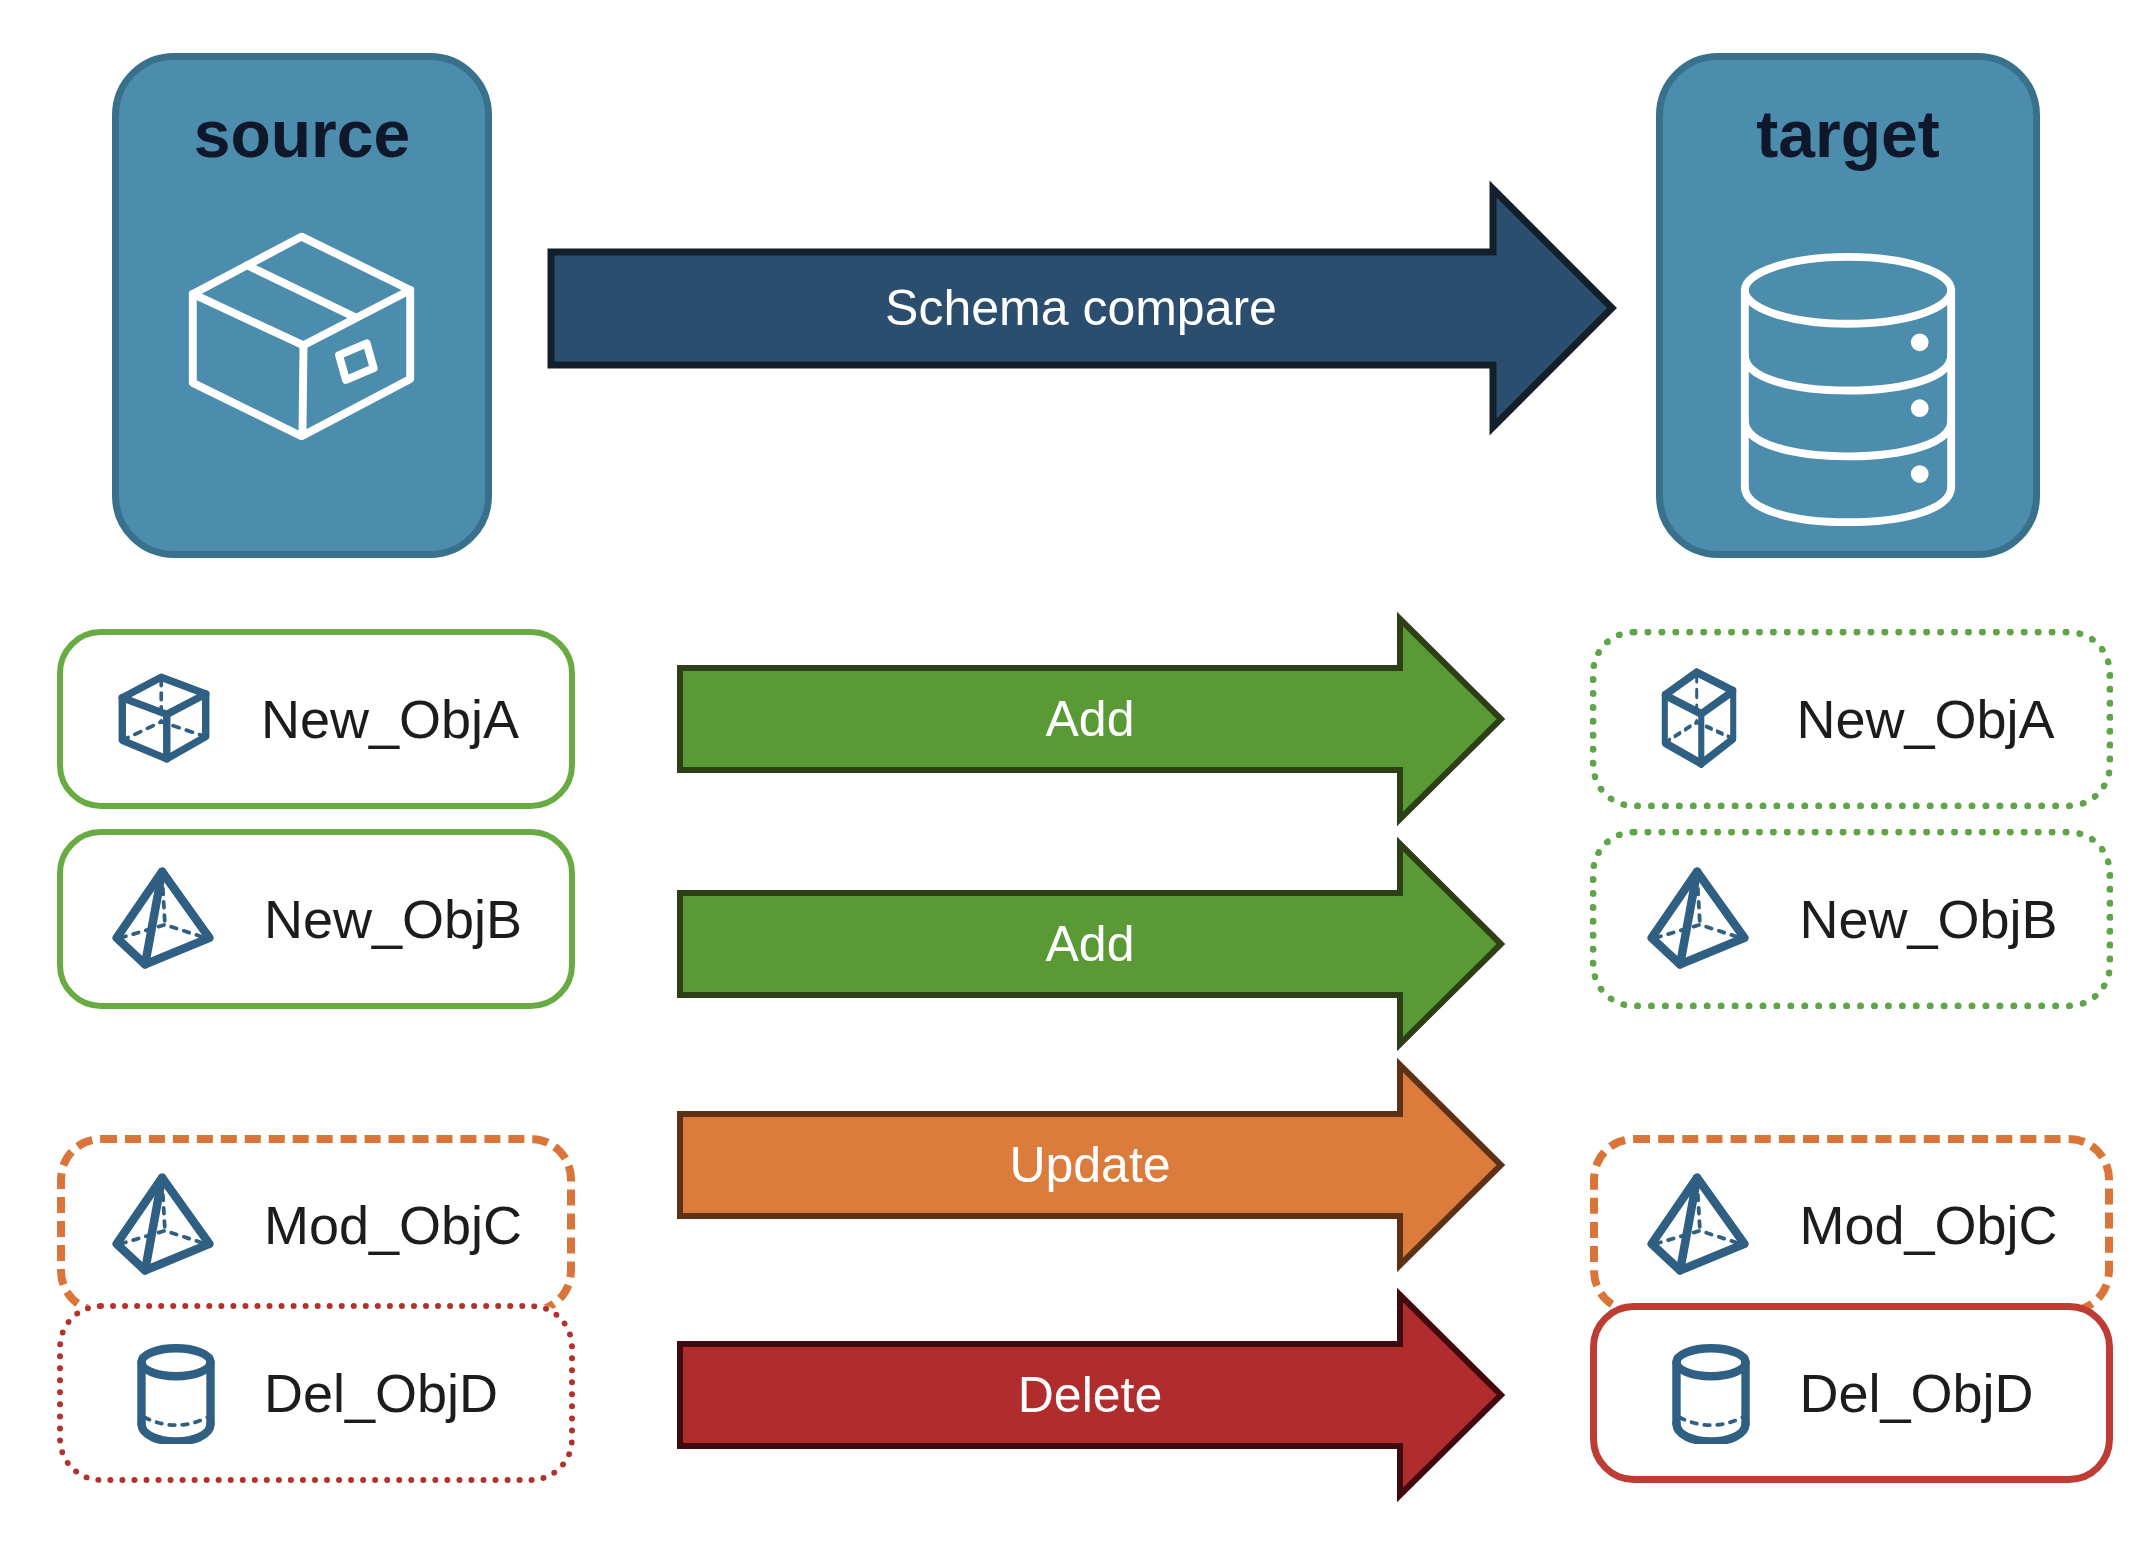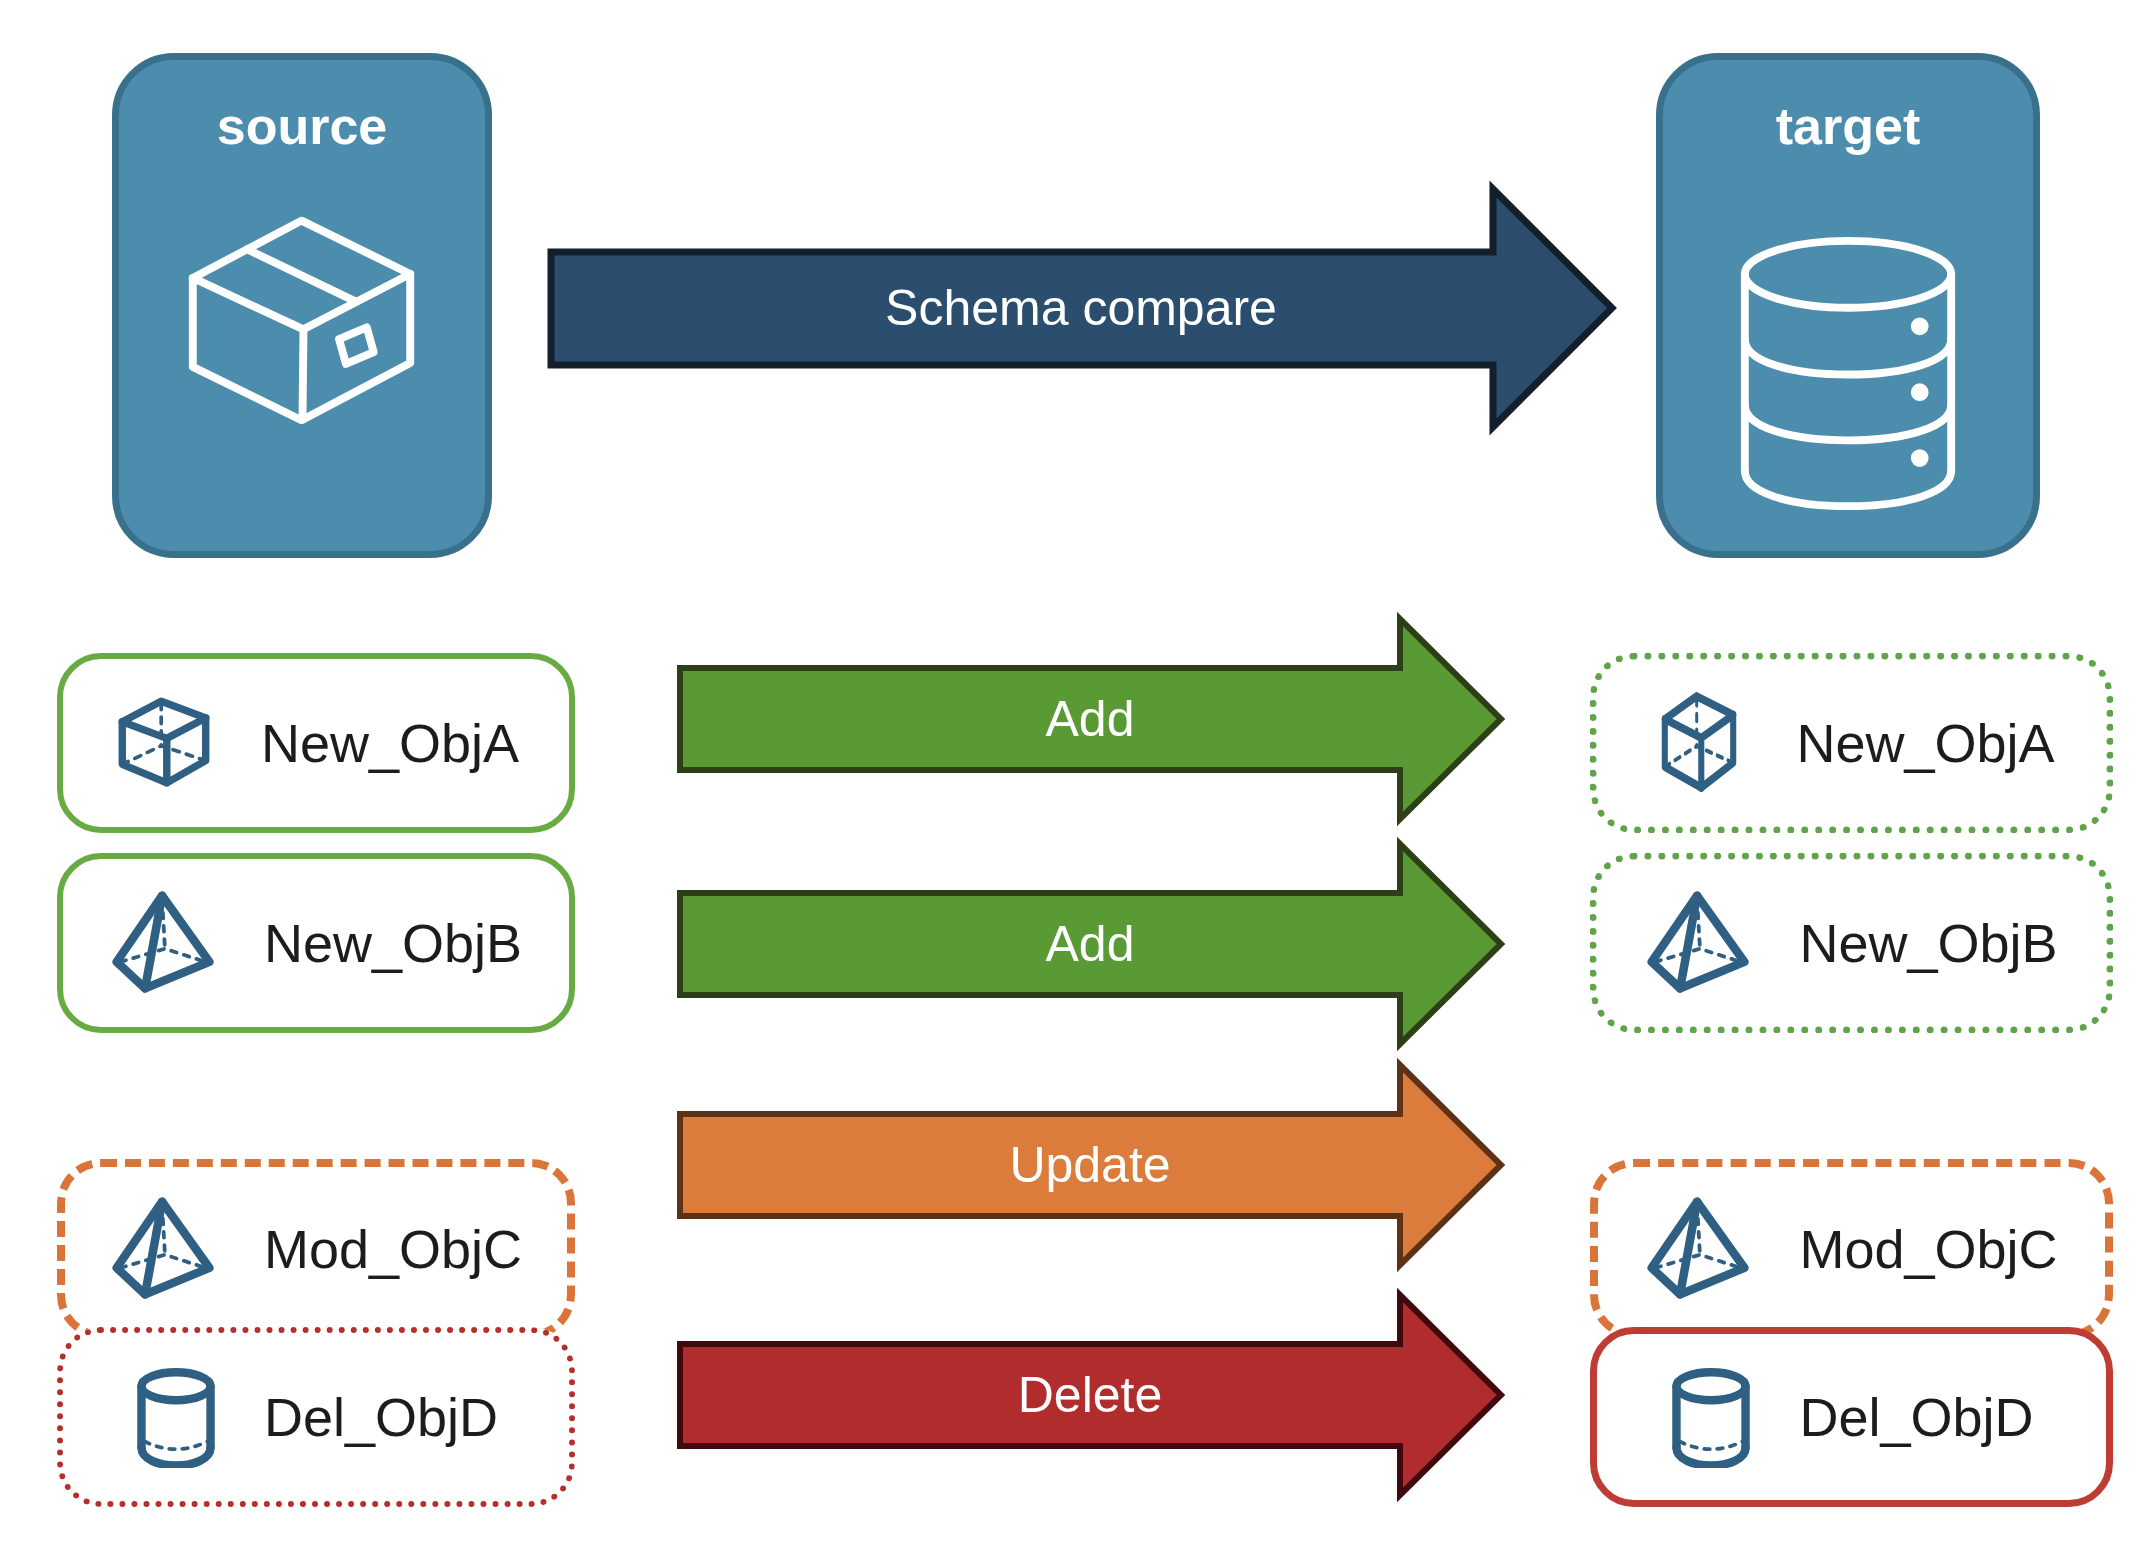--- a/index.html
+++ b/index.html
@@ -7,33 +7,33 @@
     position:relative;width:2150px;height:1550px;background:#ffffff;overflow:hidden;
     font-family:"Liberation Sans", sans-serif;
   }
   
   .node{
     position:absolute;border-radius:62px;background:#4C8CAD;border:7px solid #39718D;
     display:flex;flex-direction:column;align-items:center;box-sizing:border-box;
   }
   .node-source{left:112px;top:53px;width:380px;height:505px;}
   .node-target{left:1656px;top:53px;width:384px;height:505px;gap:44px;}
-  .node-label{margin-top:38px;font-size:52px;font-weight:bold;color:#ffffff;line-height:1.1;}
+  .node-label{margin-top:38px;font-size:66px;font-weight:bold;color:#0f172a;line-height:1.1;}
   .node-icon{margin-top:34px;}
   
   .arrow-svg{position:absolute;overflow:visible;}
   .arrow-svg text{fill:#ffffff;font-size:50px;font-family:"Liberation Sans",sans-serif;}
   .arrow-compare polygon{fill:#2C4E6E;stroke:#131F2B;stroke-width:7;}
   .arrow-add polygon{fill:#599A35;stroke:#2C3F17;stroke-width:6;}
   .arrow-update polygon{fill:#DB7C3D;stroke:#5C3116;stroke-width:6;}
   .arrow-delete polygon{fill:#B12D2D;stroke:#40090E;stroke-width:6;}
   
   .item-box{
     position:absolute;height:180px;border-radius:44px;background:#ffffff;box-sizing:border-box;
-    display:flex;align-items:center;justify-content:center;gap:46px;margin-top:24px;
+    display:flex;align-items:center;justify-content:center;gap:46px;
   }
   .item-left{left:57px;width:518px;}
   .item-right{left:1590px;width:523px;}
   .b-green-solid{border:6px solid #68AB43;}
   .b-green-dotted{border:7px dotted #5FA449;}
   .b-orange-dashed{border:8px dashed #DA7438;}
   .b-red-dotted{border:6px dotted #B5302B;}
   .b-red-solid{border:7px solid #BE3C34;}
   .obj-label{font-size:54px;color:#1C1C1C;white-space:nowrap;}
   .obj-icon{flex:none;}

